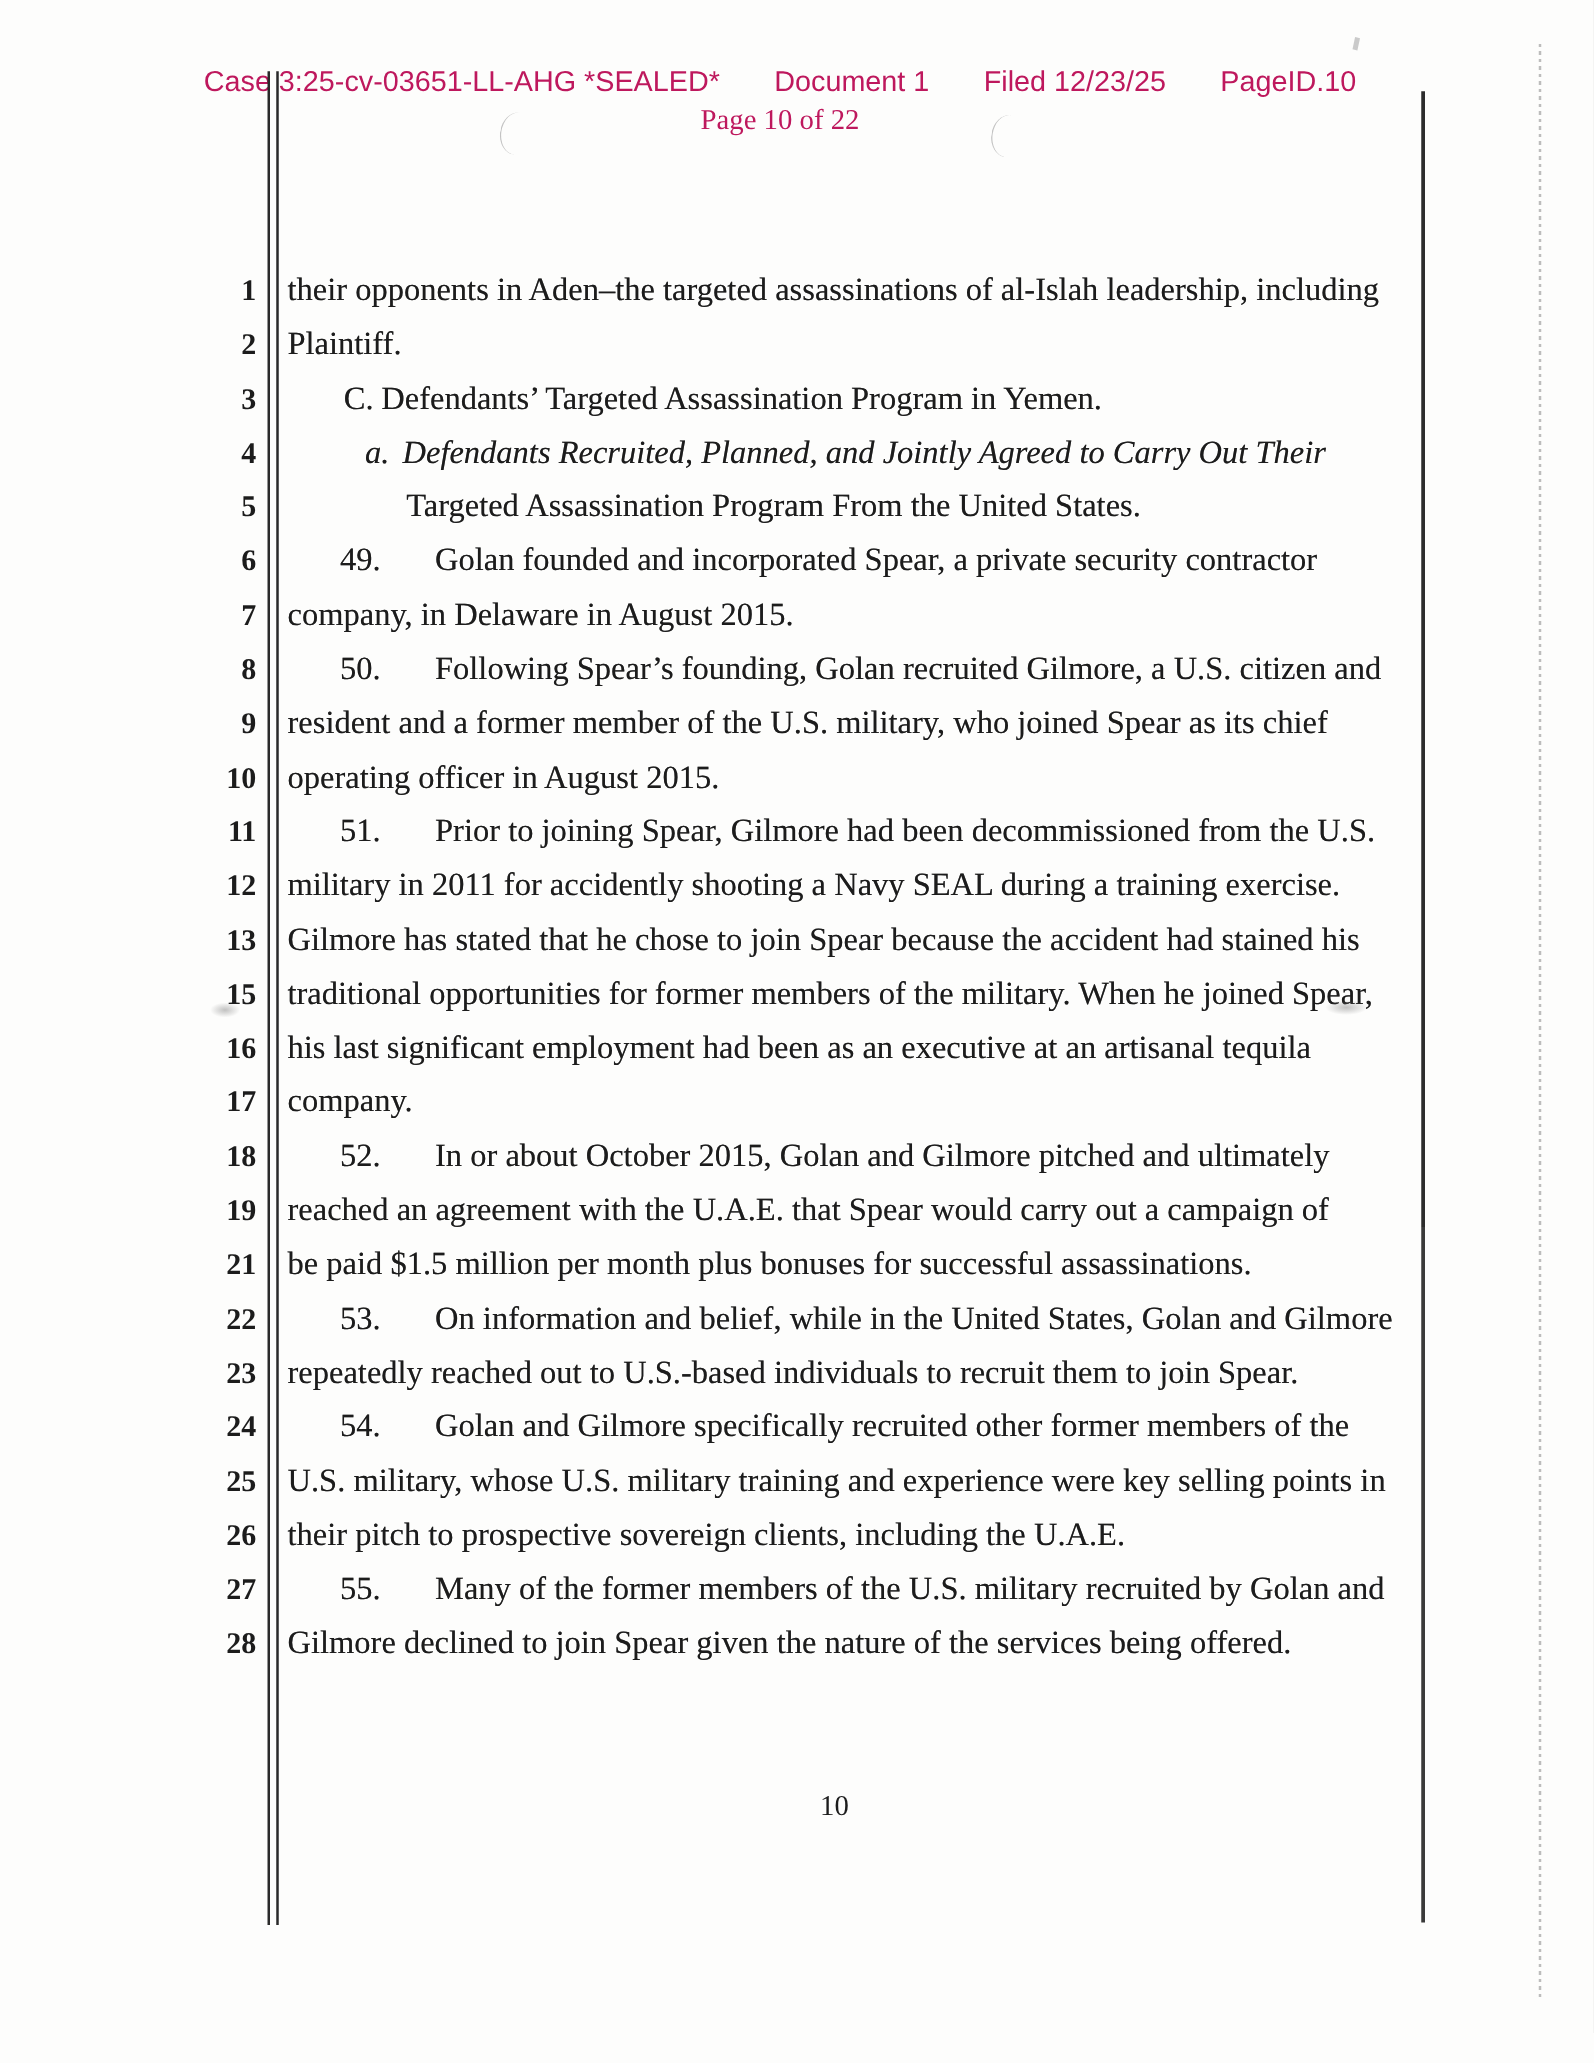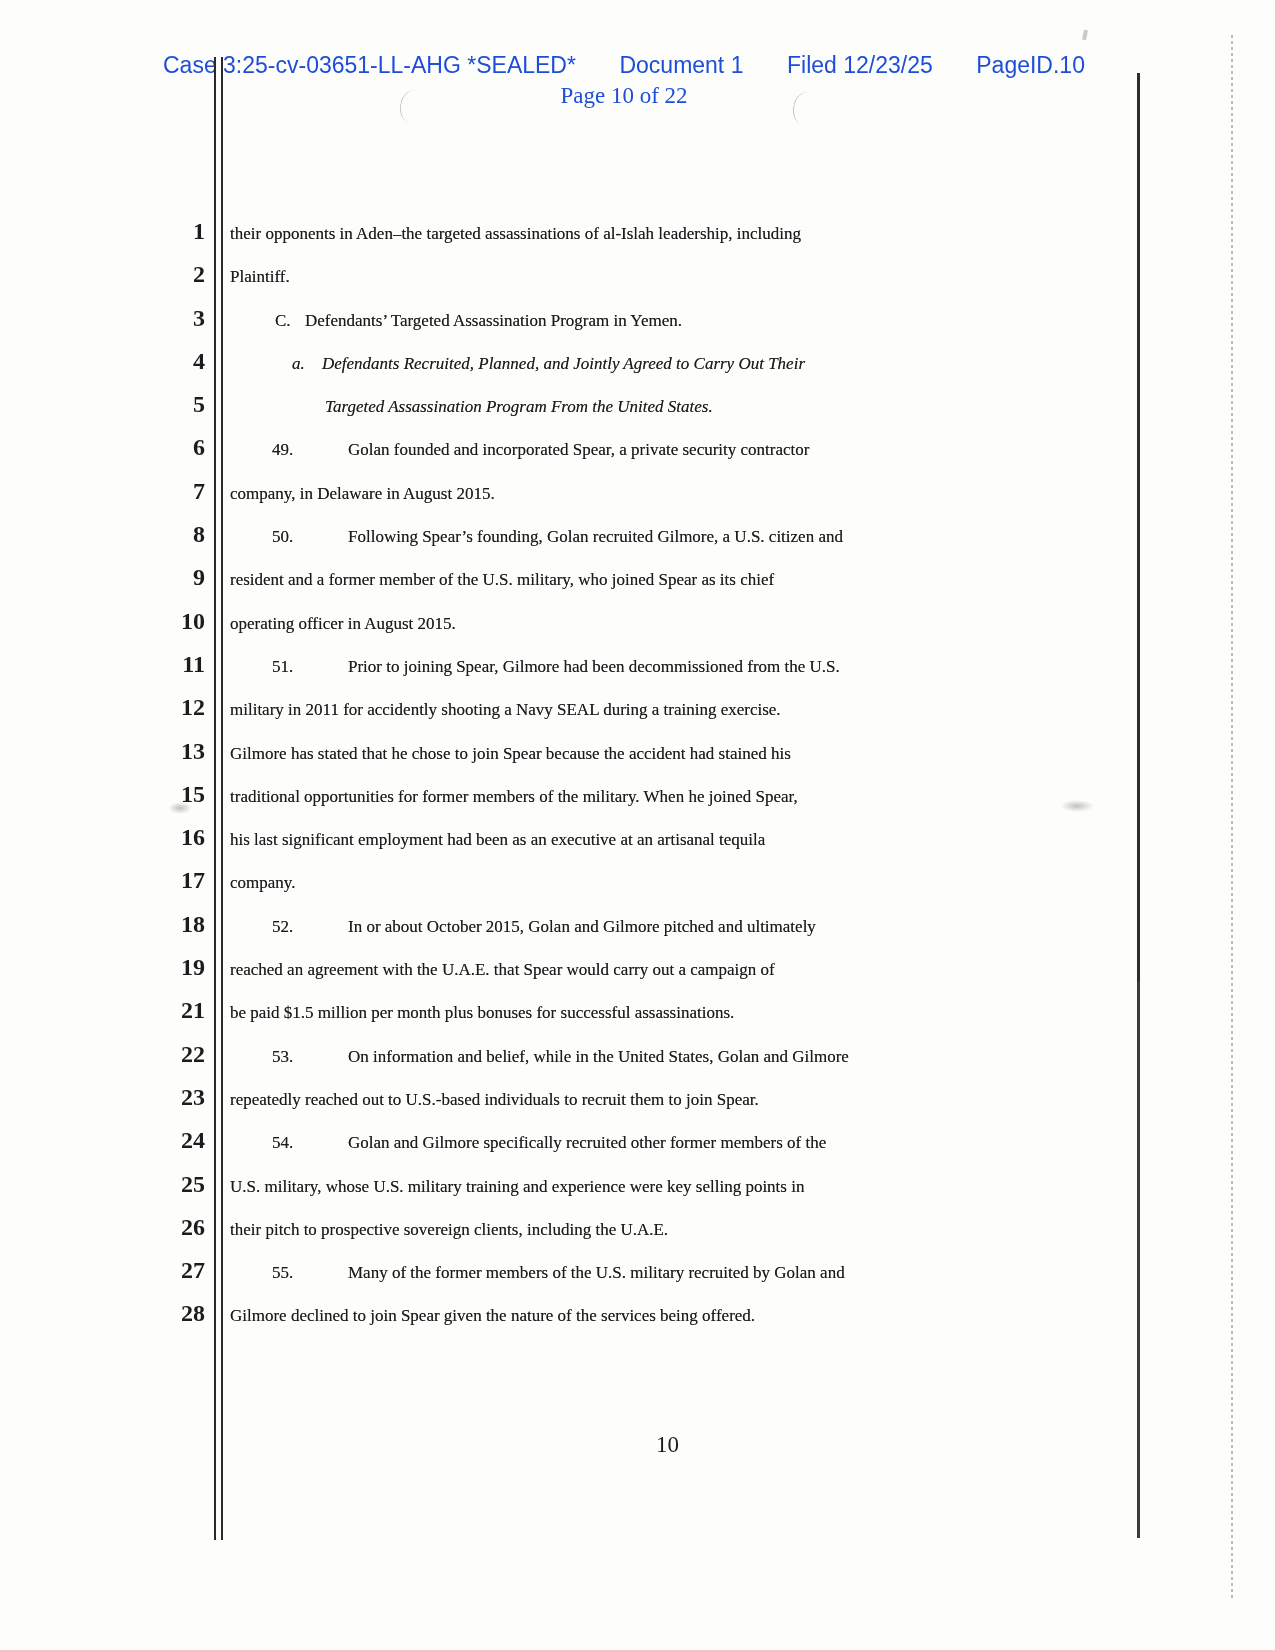--- a/index.html
+++ b/index.html
@@ -9,21 +9,21 @@
     margin:0 auto;
     background:#fdfdfc;
     color:var(--ink, #1c1c1c);
     font-family:"Liberation Serif", serif;
     overflow:hidden;
   }
   
   .hdr {
     position:absolute; left:163px; top:52px; width:922px;
     font-family:"Liberation Sans", sans-serif;
-    font-size:23px; color:#1d4ed8;
+    font-size:23px; color:#be185d;
   }
   .hdr-row1 { display:flex; justify-content:space-between; white-space:nowrap; }
   .hdr-row2 { text-align:center; margin-top:4px;font-family:Liberation Serif, serif; }
   
   .rule-left {
     position:absolute; left:214px; top:57px; width:5px; height:1483px;
     border-left:2px solid #2a2a2a; border-right:2px solid #2a2a2a;
   }
   .rule-right-dark {
     position:absolute; left:1137px; top:73px; width:3px; height:1465px;
@@ -35,31 +35,31 @@
     opacity:.65;
   }
   
   .lines { position:absolute; left:0; top:210px; width:1140px; }
   .line-row { display:flex; height:43.3px; line-height:43.3px; align-items:baseline; }
   .line-num {
     width:205px; flex:0 0 205px; text-align:right;
     font-weight:bold; font-size:24px;
   }
   .line-text {
-    margin-left:25px; font-size:17px; white-space:nowrap;
+    margin-left:25px; font-size:26px; white-space:nowrap;
     text-shadow:0 0 .4px rgba(20,20,20,.6);
   }
   .marker { display:inline-block; }
   .st-num  { padding-left:42px; }
   .st-num .marker { width:76px; }
   .st-heading { padding-left:45px; font-weight:normal; }
   .st-heading .marker { width:30px; }
   .st-sub  { padding-left:62px; font-style:italic; }
   .st-sub .marker { width:30px; }
-  .st-sub2 { padding-left:95px; font-style:italic; }
+  .st-sub2 { padding-left:95px; }
   
   .footer {
     position:absolute; left:230px; top:1432px; width:875px;
     text-align:center; font-size:23px;
   }
   
   .artifact { position:absolute; pointer-events:none; }
   .arc {
     width:26px; height:34px;
     border-left:1.5px solid #b5b5b5;

